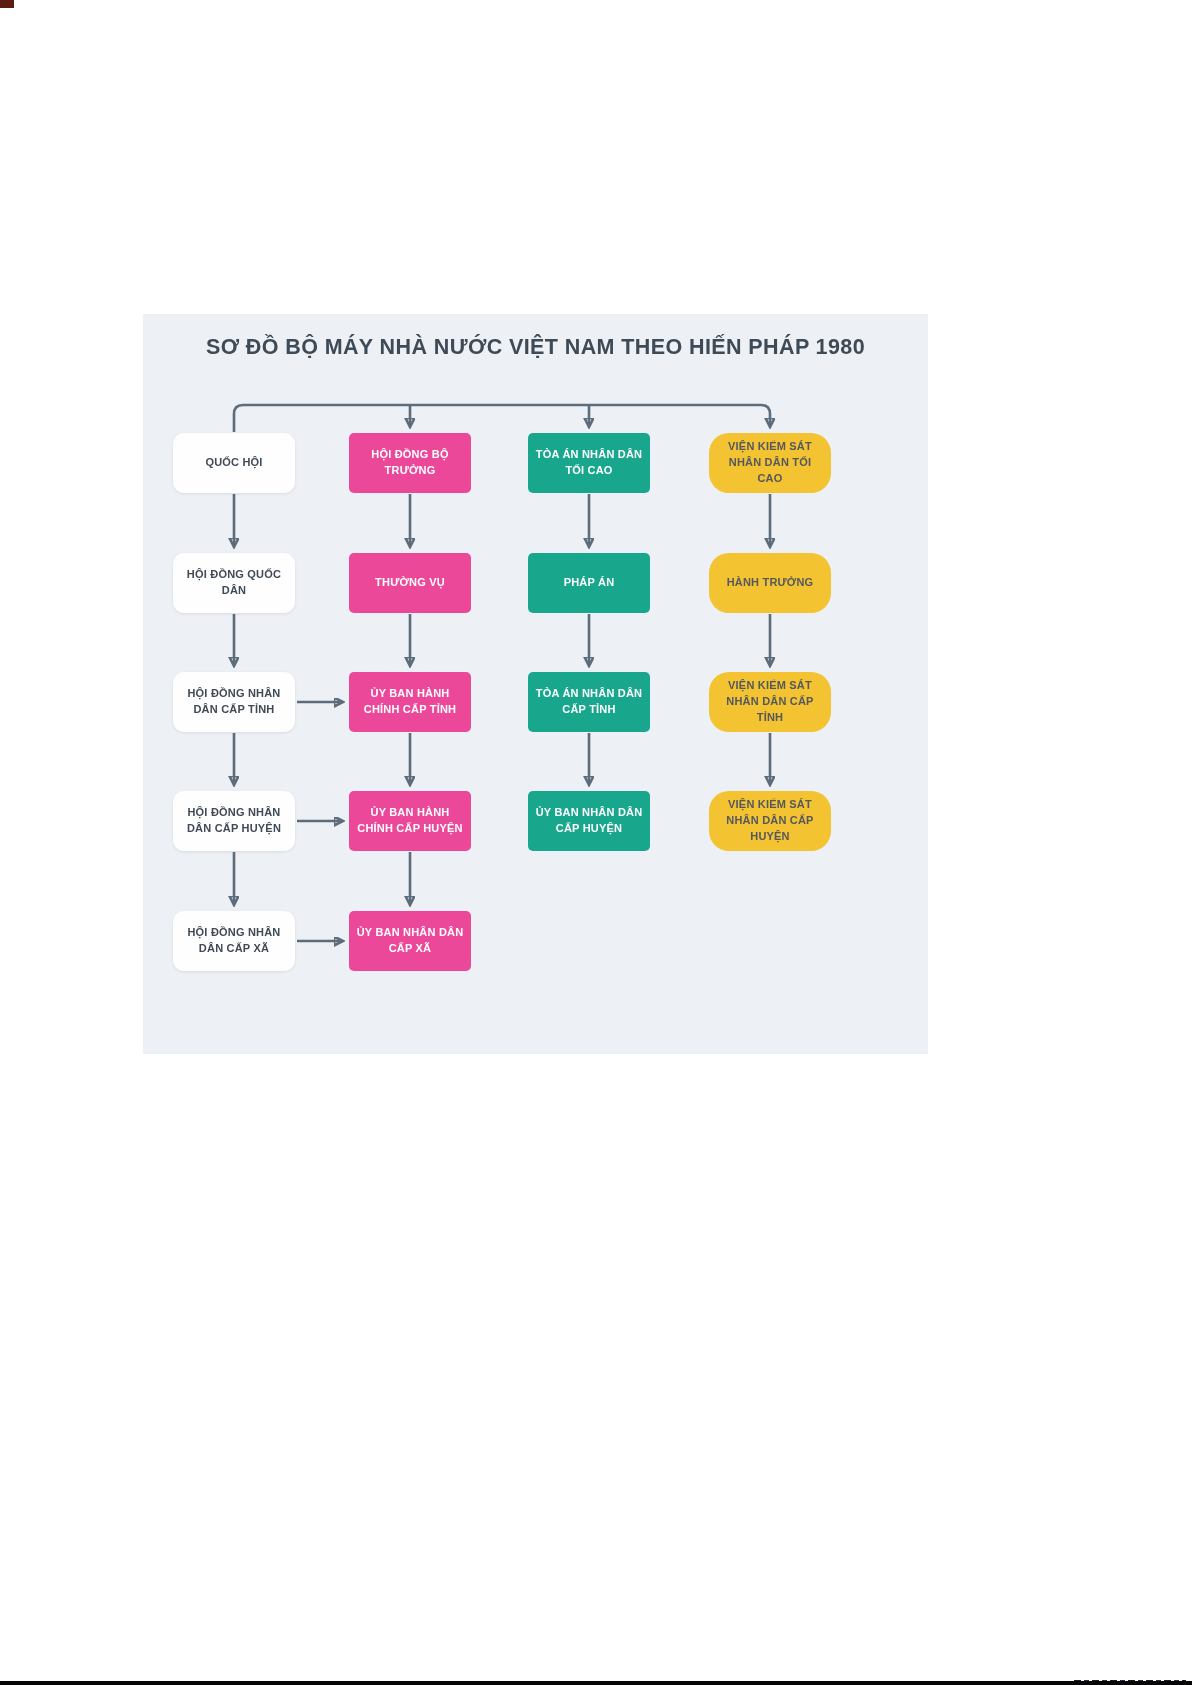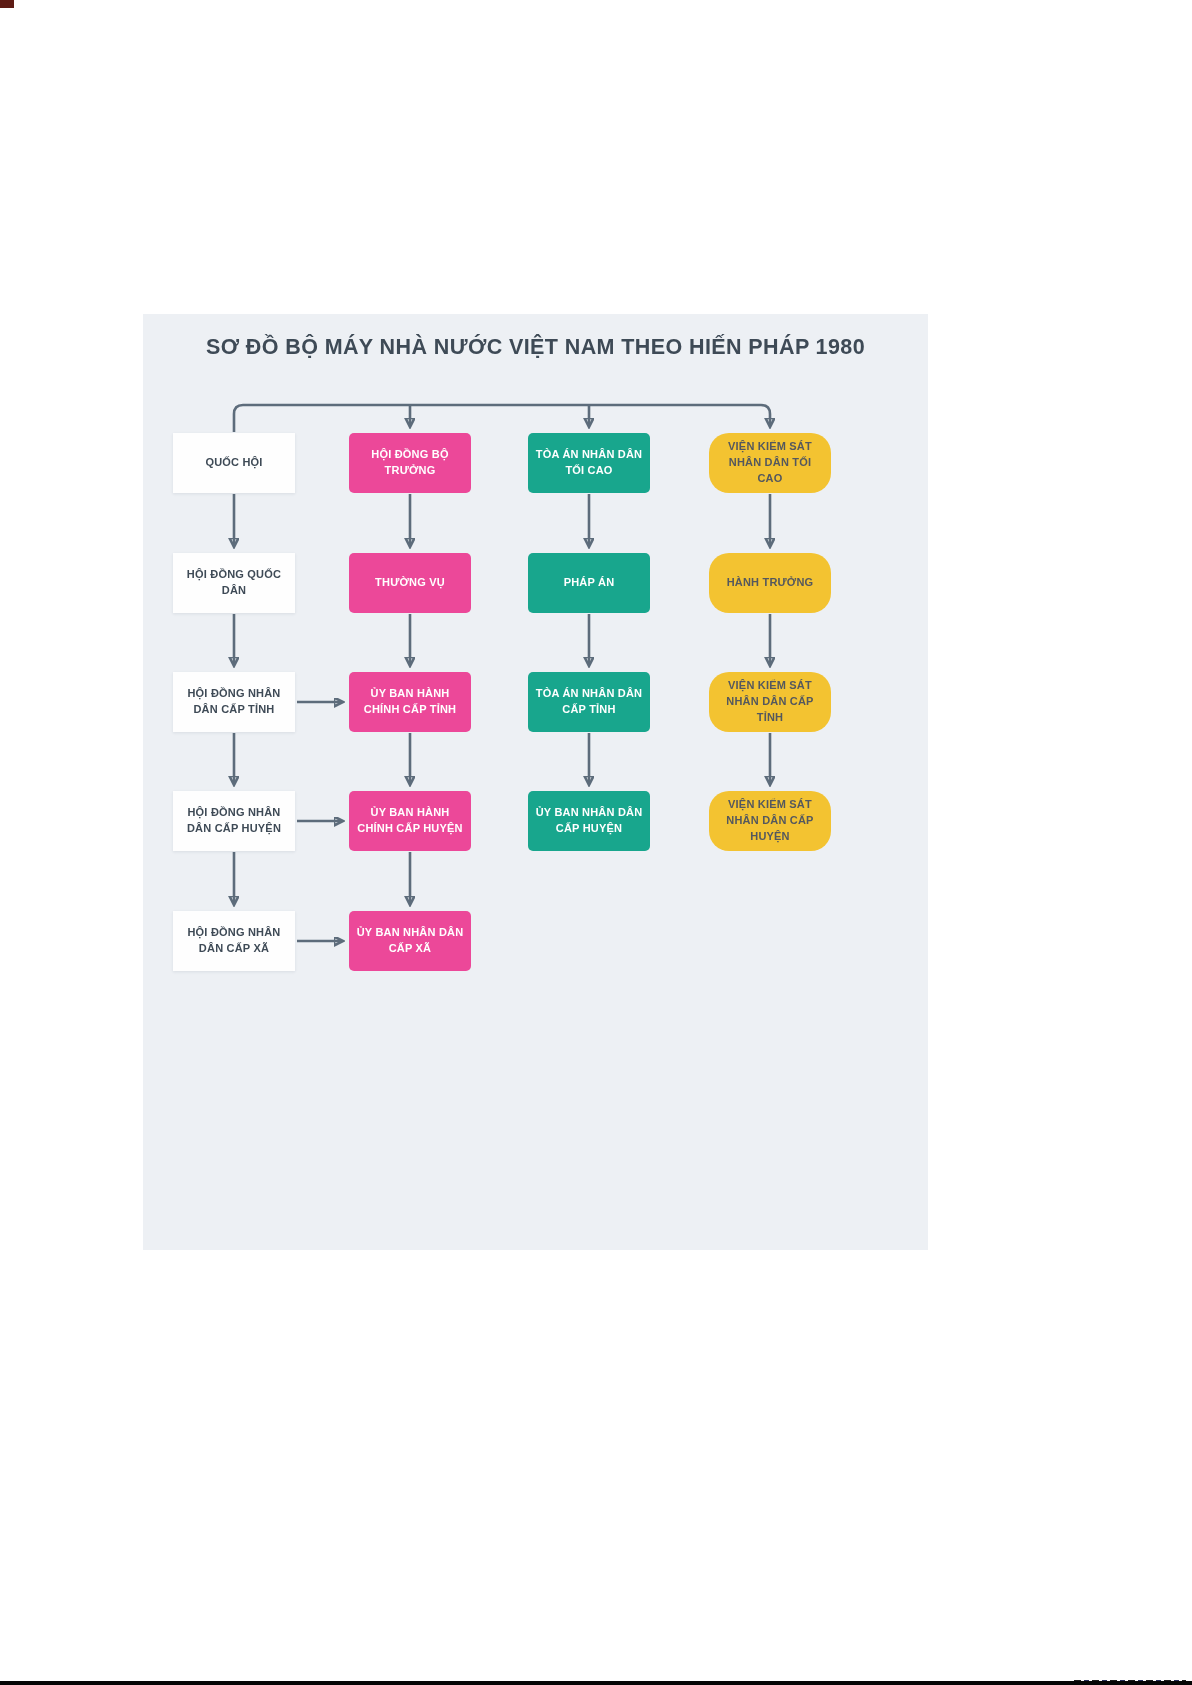--- a/index.html
+++ b/index.html
@@ -37,21 +37,21 @@
     right: 6px; bottom: 1px;
     width: 112px; height: 4px;
     background: repeating-linear-gradient(90deg,
       #1a1a1a 0 7px, transparent 7px 10px,
       #232a55 10px 15px, transparent 15px 18px);
   }
 
   .panel {
     position: absolute;
     left: 143px; top: 314px;
-    width: 785px; height: 936px;
+    width: 785px; height: 740px;
     background: #edf0f4;
   }
   .diagram-title {
     position: absolute;
     left: 0; top: 21px;
     width: 100%;
     text-align: center;
     font-size: 21.5px;
     font-weight: 700;
     letter-spacing: 0.4px;
@@ -78,21 +78,21 @@
     align-items: center;
     justify-content: center;
     text-align: center;
     padding: 4px 7px;
     box-sizing: border-box;
     font-size: 11px;
     font-weight: 700;
     line-height: 1.45;
     letter-spacing: 0.2px;
   }
-  .c1 { left: 30px;  background: #fefefe; color: #3e4a56; box-shadow: 0 1px 3px rgba(40,60,80,0.10); border-radius: 0; }
+  .c1 { left: 30px;  background: #fefefe; color: #3e4a56; box-shadow: 0 1px 3px rgba(40,60,80,0.10); border-radius: 11px; }
   .c2 { left: 206px; background: #ec4899; color: #ffffff; }
   .c3 { left: 385px; background: #18a68d; color: #ffffff; }
   .c4 { left: 566px; background: #f3c331; color: #54585e; border-radius: 20px; }
   .r1 { top: 119px; }
   .r2 { top: 239px; }
   .r3 { top: 358px; }
   .r4 { top: 477px; }
   .r5 { top: 597px; }
 </style>
 </head>

